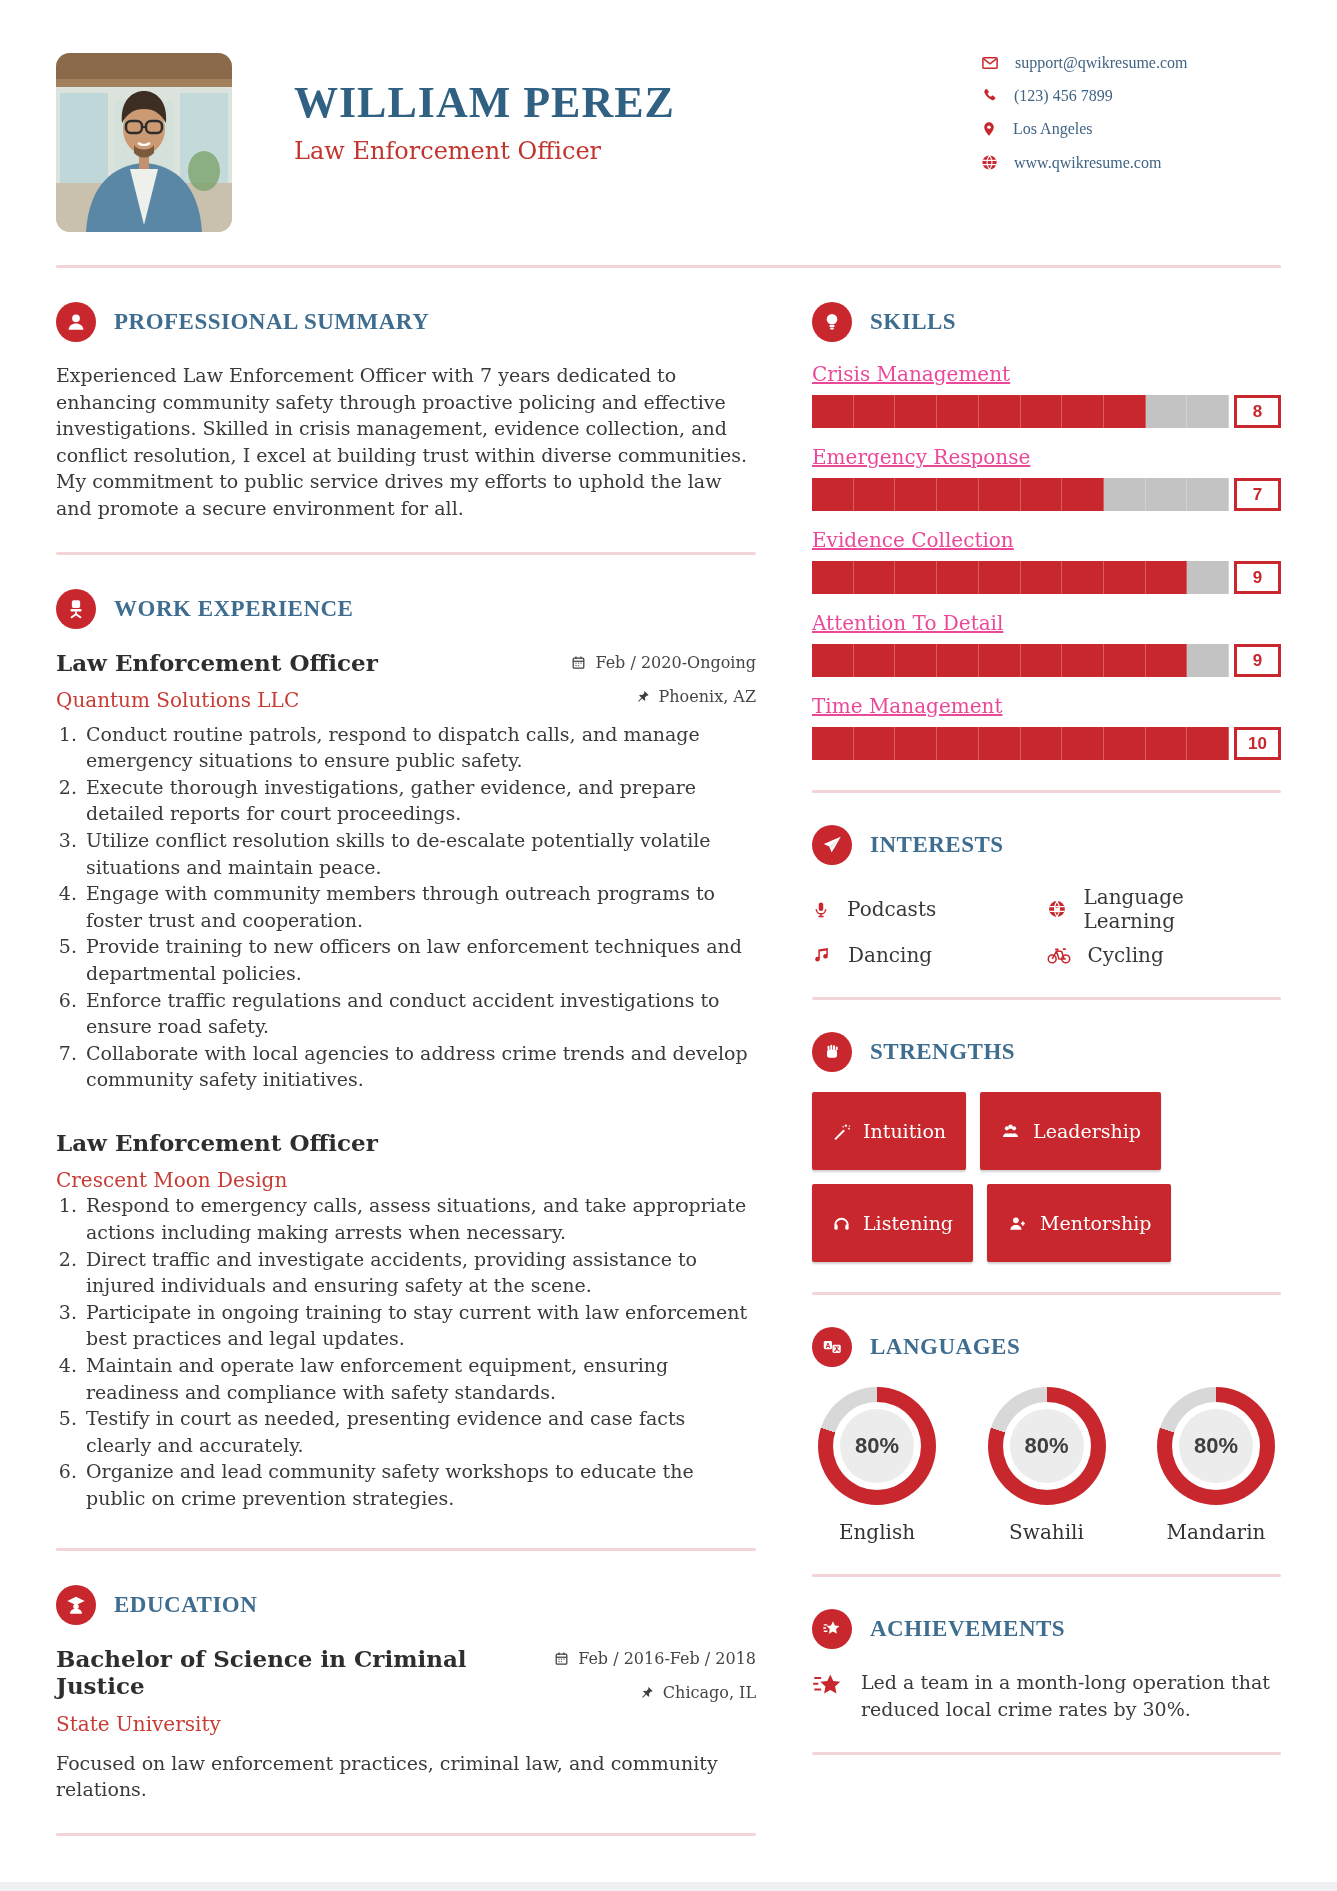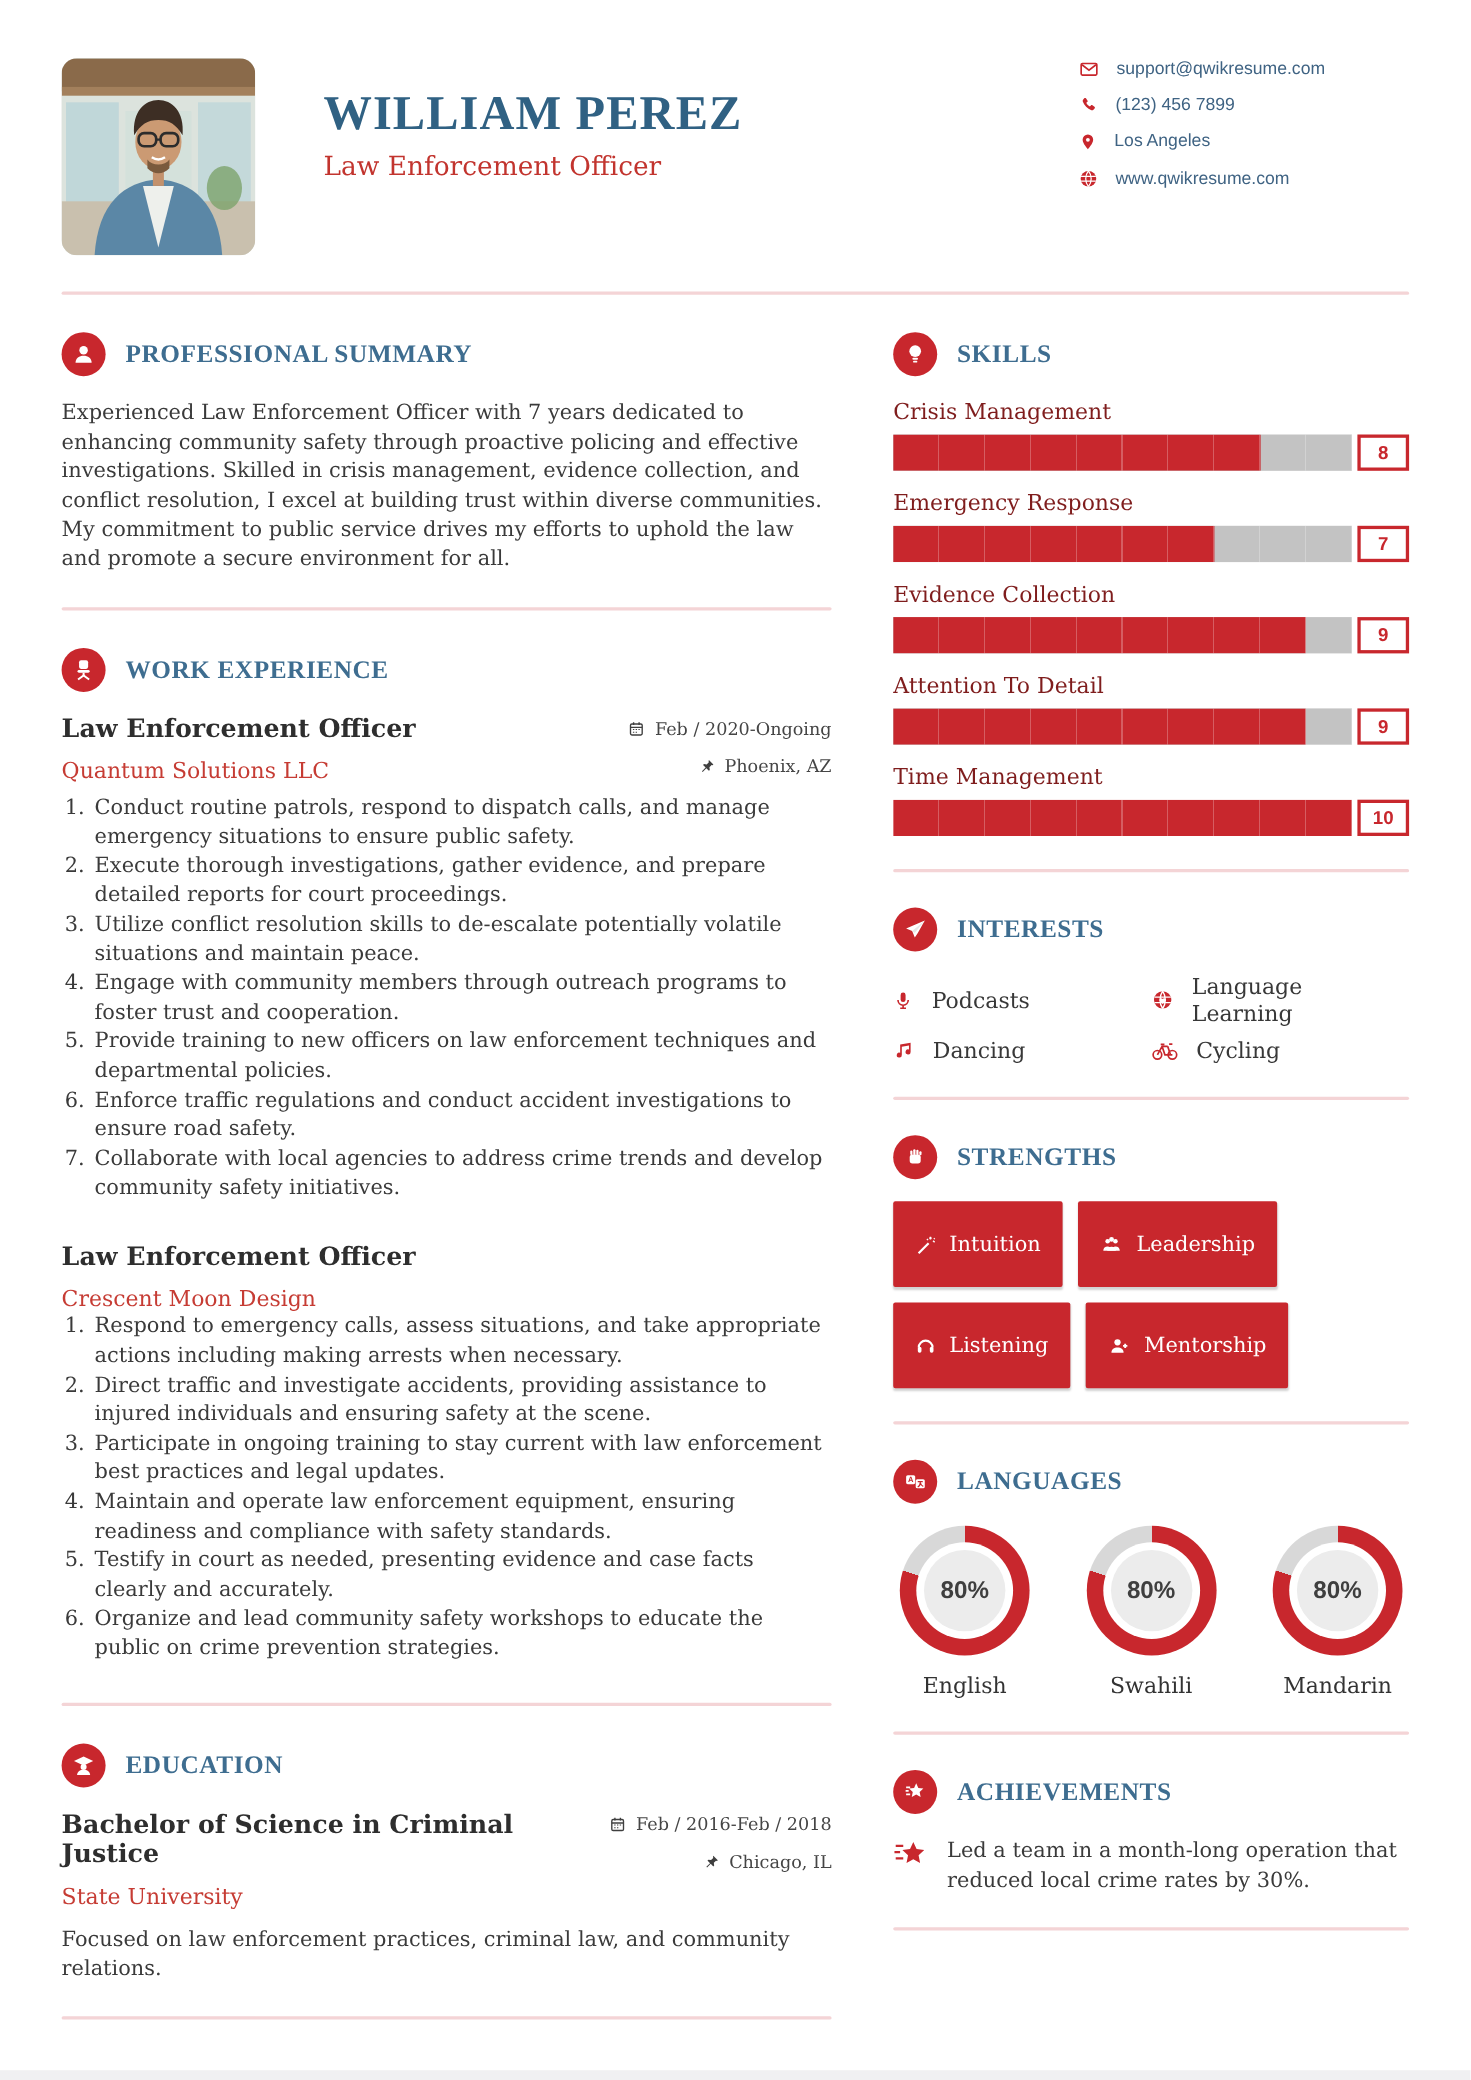--- a/index.html
+++ b/index.html
@@ -6,21 +6,21 @@
   body{width:1337px;height:1891px;background:#ffffff;position:relative;overflow:hidden;
        font-family:"DejaVu Serif",serif;color:#3a3a3a;}
   .page{padding:0 56px;}
 
   
   .header{display:flex;align-items:flex-start;padding-top:53px;}
   .photo{width:176px;height:179px;border-radius:14px;overflow:hidden;flex:0 0 auto;background:#dfe3de;}
   .header-center{flex:1;margin-left:62px;padding-top:28px;}
   .name{font-family:"Liberation Serif",serif;font-weight:700;font-size:44px;letter-spacing:1px;color:#306183;line-height:1;}
   .job-title-header{font-size:24px;color:#c2342e;margin-top:12px;}
-  .contacts{width:300px;padding-top:0;display:flex;flex-direction:column;gap:14px;font-size:16px;color:#3f6383;font-family:Liberation Sans, sans-serif;text-align:right;}
+  .contacts{width:300px;padding-top:0;display:flex;flex-direction:column;gap:14px;font-size:16px;color:#3f6383;font-family:Liberation Serif, serif;text-align:right;}
   .contact-row{display:flex;align-items:center;gap:16px;line-height:1.2;}
   .contact-row svg{flex:0 0 auto;}
   .hdr-divider{height:3px;background:#f4d4d6;border-radius:2px;margin-top:33px;}
 
   
   .columns{display:flex;gap:56px;margin-top:34px;}
   .left-col{width:700px;flex:0 0 auto;}
   .right-col{flex:1;min-width:0;}
 
   .sec-head{display:flex;align-items:center;gap:18px;margin-bottom:20px;}
@@ -39,21 +39,21 @@
   .job-title{font-size:23px;font-weight:700;color:#2e2e2e;line-height:1.2;}
   .job-company{font-size:20px;color:#c63c34;margin-top:12px;}
   .job-meta{text-align:left;font-size:16px;color:#454545;flex:0 0 auto;padding-top:4px;}
   .meta-row{display:flex;justify-content:flex-end;align-items:center;gap:9px;margin-bottom:15px;}
   .duty-list{margin:0 0 0 0;padding-left:27px;}
   .duty-list li{font-size:19px;line-height:1.4;color:#3a3a3a;padding-left:3px;}
   .edu-desc{margin-top:14px;}
 
   
   .skill{margin-bottom:17px;}
-  .skill-label{font-size:20px;color:#7f1d1d;margin-bottom:9px;}
+  .skill-label{font-size:20px;color:#ec4899;margin-bottom:9px;text-decoration:underline;}
   .skill-bar{display:flex;align-items:center;height:33px;}
   .track{flex:1;height:33px;background:#c3c3c3;position:relative;overflow:hidden;}
   .fill{height:100%;background:#c8272d;}
   .track::after{content:"";position:absolute;inset:0;
      background:repeating-linear-gradient(90deg,transparent 0 calc(10% - 1px),rgba(255,255,255,.25) calc(10% - 1px) 10%);}
   .badge{box-sizing:border-box;width:47px;height:33px;margin-left:5px;background:#ffffff;border:3px solid #c8272d;
      color:#c8272d;font-family:"Liberation Sans",sans-serif;font-weight:700;font-size:17px;
      display:flex;align-items:center;justify-content:center;flex:0 0 auto;}
 
   

